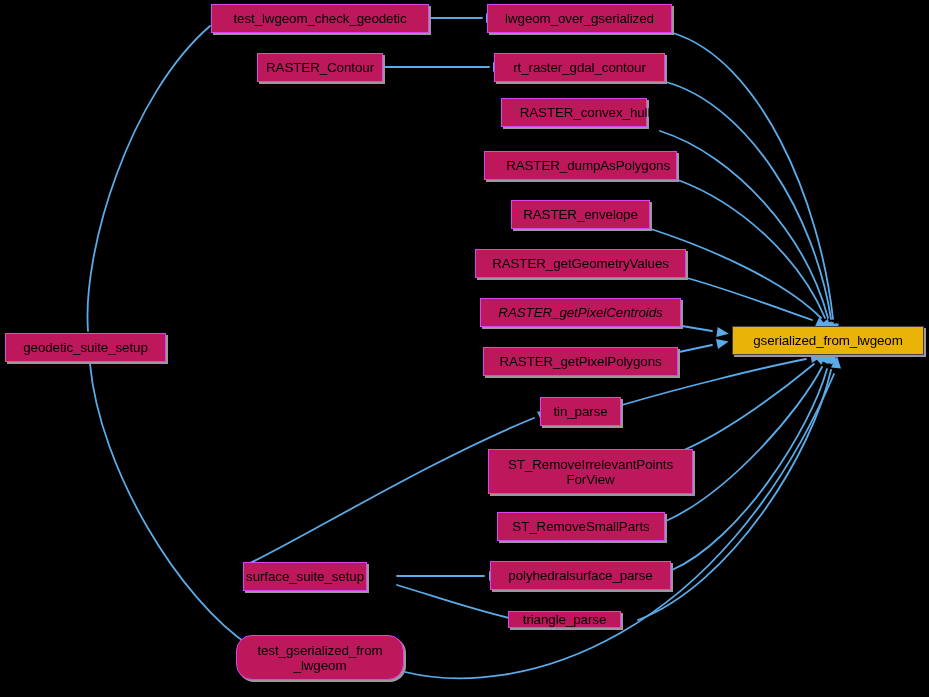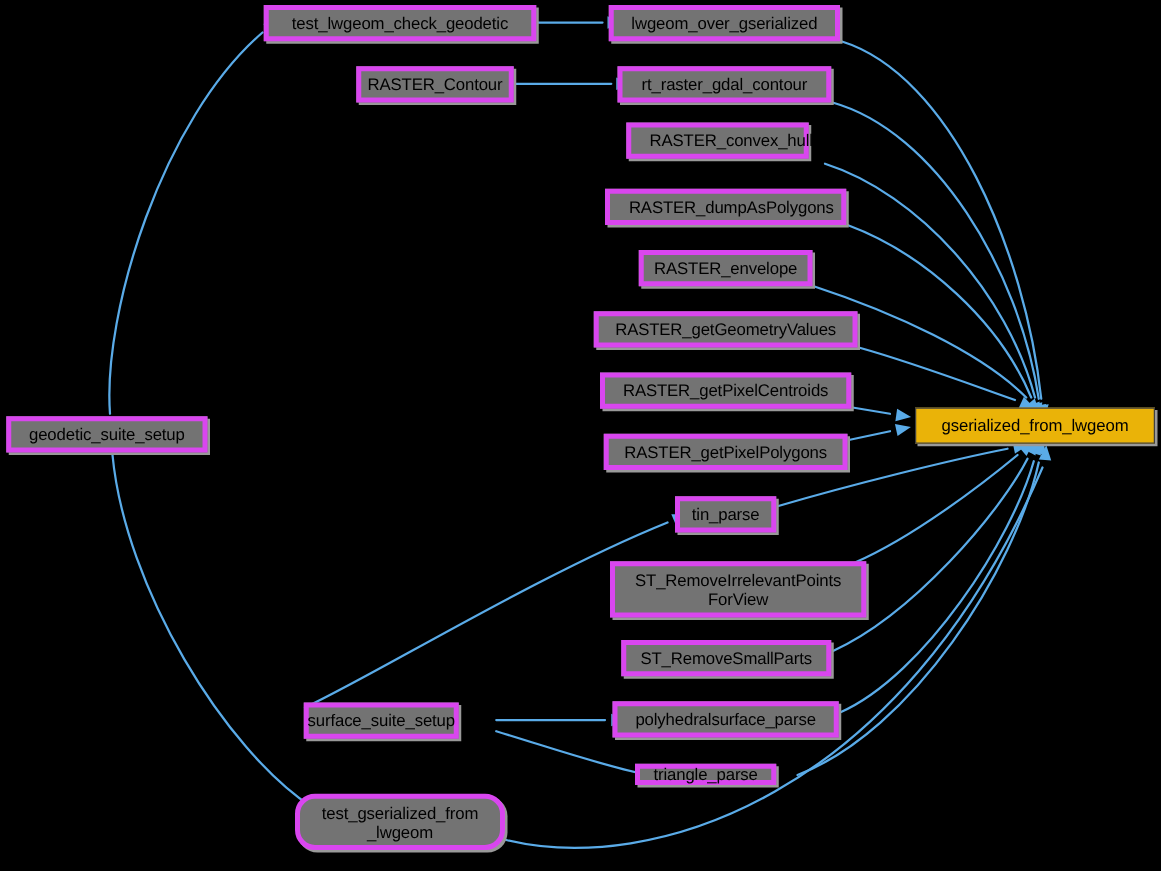--- a/index.html
+++ b/index.html
@@ -20,22 +20,22 @@
     position: absolute;
     left: 0;
     top: 0;
     width: 929px;
     height: 697px;
     pointer-events: none;
   }
   .node {
     position: absolute;
     box-sizing: border-box;
-    background: #737373;
-    border: 4px solid #d946ef;
+    background: #be185d;
+    border: 1px solid #d946ef;
     box-shadow: 2px 2px 0 0 #999999;
     display: flex;
     align-items: center;
     justify-content: center;
     text-align: center;
     color: #000000;
     font-size: 13.4px;
     line-height: 15px;
     letter-spacing: -0.1px;
     white-space: pre-line;
@@ -139,28 +139,28 @@
       </g>
       <g>
         <path d="M 405,672 C 520,700 720,640 834,374" fill="none" stroke="#5aabe8" stroke-width="1.8" stroke-linecap="round"></path>
         <polygon points="0,-5 12,0 0,5" fill="#5aabe8" transform="translate(836,368) rotate(-85)"></polygon>
       </g>
     </svg>
 
   <div id="node-layer">
       <div class="node" style="left: 5px; top: 333px; width: 161px; height: 29px;"><span class="label">geodetic_suite_setup</span></div>
       <div class="node" style="left: 211px; top: 4px; width: 218px; height: 29px;"><span class="label">test_lwgeom_check_geodetic</span></div>
-      <div class="node" style="left: 257px; top: 53px; width: 126px; height: 29px; margin-left: 28px;"><span class="label">RASTER_Contour</span></div>
+      <div class="node" style="left: 257px; top: 53px; width: 126px; height: 29px;"><span class="label">RASTER_Contour</span></div>
       <div class="node" style="left: 487px; top: 4px; width: 185px; height: 29px;"><span class="label">lwgeom_over_gserialized</span></div>
       <div class="node" style="left: 494px; top: 53px; width: 171px; height: 29px;"><span class="label">rt_raster_gdal_contour</span></div>
       <div class="node" style="left: 501px; top: 98px; width: 146px; height: 29px; padding-left: 22px;"><span class="label">RASTER_convex_hull</span></div>
       <div class="node" style="left: 484px; top: 151px; width: 193px; height: 29px; justify-content: flex-end;"><span class="label">RASTER_dumpAsPolygons</span></div>
       <div class="node" style="left: 511px; top: 200px; width: 139px; height: 29px;"><span class="label">RASTER_envelope</span></div>
       <div class="node" style="left: 475px; top: 249px; width: 211px; height: 29px;"><span class="label">RASTER_getGeometryValues</span></div>
-      <div class="node" style="left: 480px; top: 298px; width: 201px; height: 29px;"><span class="label">RASTER_getPixelCentroids</span></div>
+      <div class="node" style="left: 480px; top: 298px; width: 201px; height: 29px; font-style: italic;"><span class="label">RASTER_getPixelCentroids</span></div>
       <div class="node" style="left: 483px; top: 347px; width: 195px; height: 29px;"><span class="label">RASTER_getPixelPolygons</span></div>
       <div class="node" style="left: 540px; top: 397px; width: 81px; height: 29px;"><span class="label">tin_parse</span></div>
       <div class="node" style="left: 478px; top: 449px; width: 205px; height: 45px; margin-left: 10px;"><span class="label">ST_RemoveIrrelevantPoints
 ForView</span></div>
       <div class="node" style="left: 497px; top: 512px; width: 168px; height: 29px;"><span class="label">ST_RemoveSmallParts</span></div>
       <div class="node" style="left: 490px; top: 561px; width: 181px; height: 29px;"><span class="label">polyhedralsurface_parse</span></div>
       <div class="node" style="left: 508px; top: 611px; width: 113px; height: 17px;"><span class="label">triangle_parse</span></div>
       <div class="node" style="left: 243px; top: 562px; width: 124px; height: 29px;"><span class="label">surface_suite_setup</span></div>
       <div class="node" style="left: 236px; top: 635px; width: 168px; height: 45px; border-radius: 16px;"><span class="label">test_gserialized_from
 _lwgeom</span></div>

